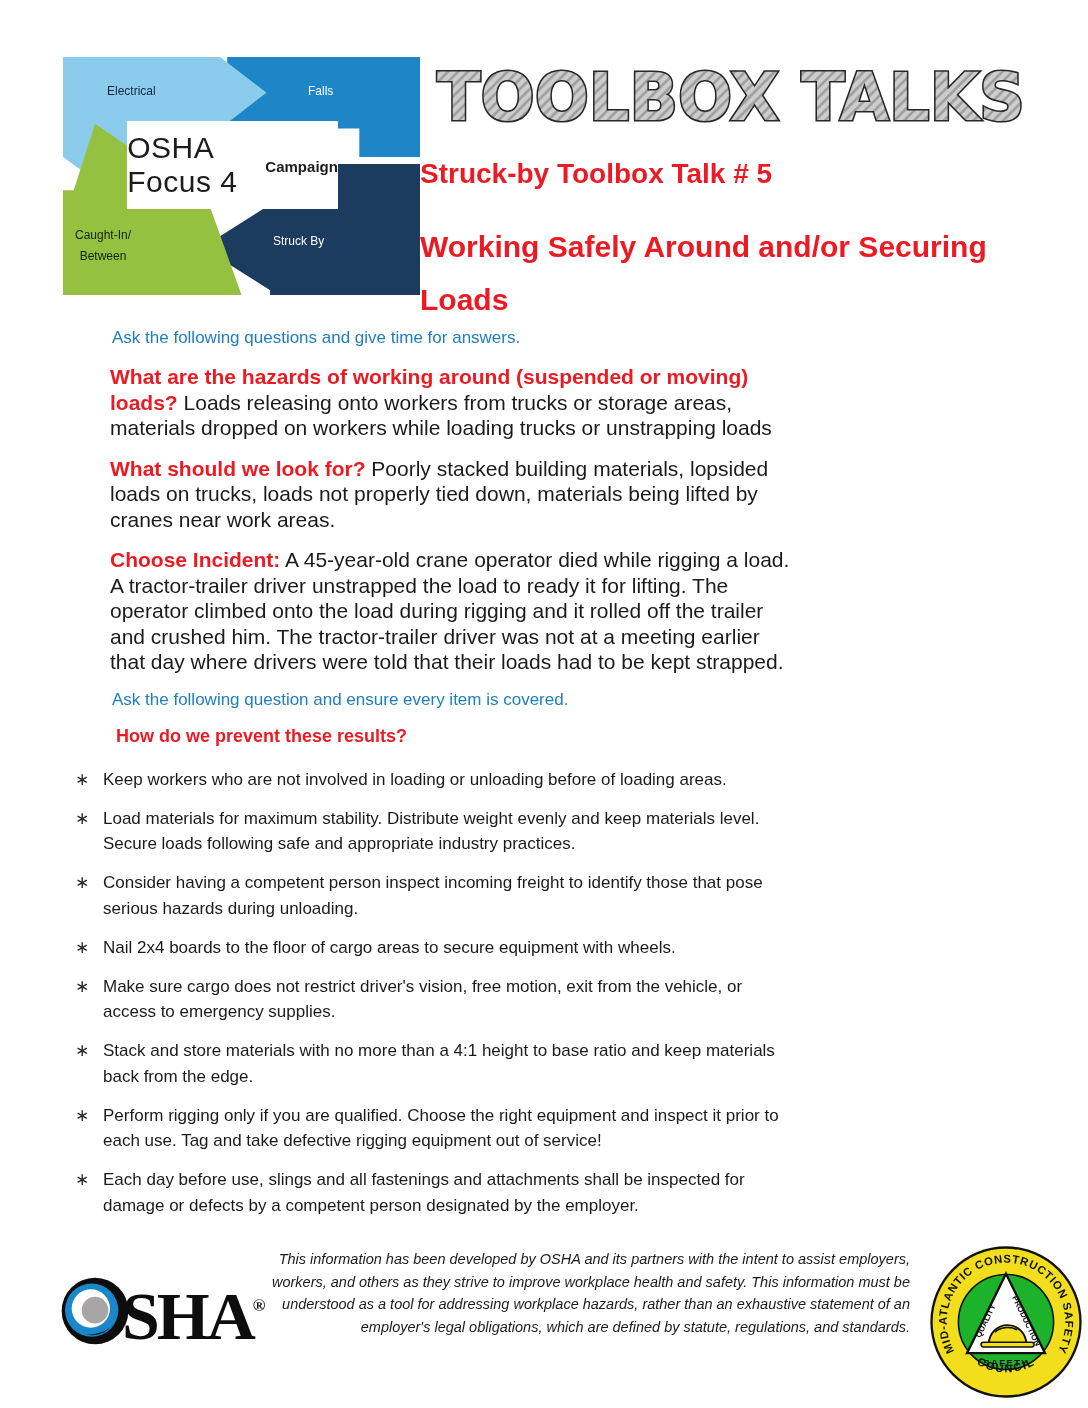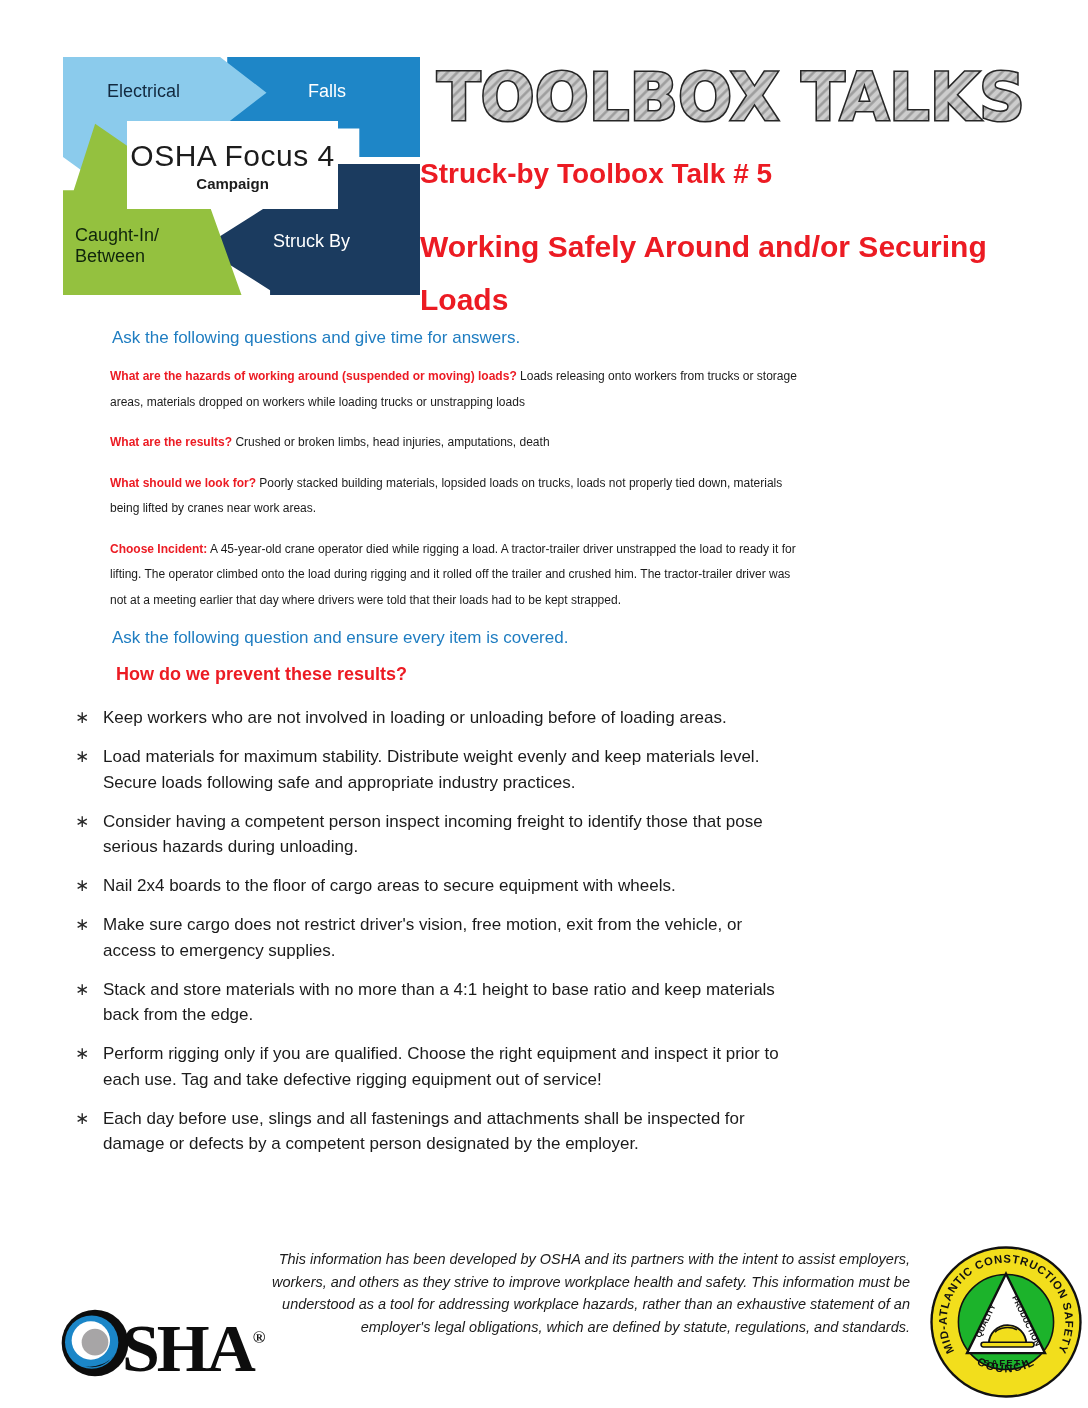--- a/index.html
+++ b/index.html
@@ -8,49 +8,49 @@
     margin:0 auto;overflow:hidden;
     font-family:"Liberation Sans","DejaVu Sans",sans-serif;color:#1b1b1b;
   }
   
   .focus4{position:absolute;left:63px;top:57px;width:357px;height:238px;}
   .arr{position:absolute;inset:0;}
   .arr-lb{background:#8BCBEC;clip-path:polygon(0% 0%,44% 0%,57% 15%,44% 30%,30% 30%,30% 55%,12% 55%,0% 42%);z-index:2;}
   .arr-bl{background:#1E86C7;clip-path:polygon(46% 0%,100% 0%,100% 42%,83% 42%,83% 30%,46% 30%);z-index:1;}
   .arr-nv{background:#1B3B5F;clip-path:polygon(58% 62%,58% 45%,100% 45%,100% 100%,58% 100%,58% 98%,39% 80%);z-index:3;}
   .arr-gr{background:#94C13F;clip-path:polygon(9% 28%,36% 56%,40% 58%,50% 100%,0% 100%,0% 56%,3% 56%);z-index:4;}
-  .f4lbl{position:absolute;z-index:6;font-size:18px;line-height:21px;}
+  .f4lbl{position:absolute;z-index:6;font-size:12px;line-height:21px;text-align:center;}
   .lbl-electrical{left:44px;top:24px;color:#12293f;}
   .lbl-falls{left:245px;top:24px;color:#ffffff;}
   .lbl-caught{left:12px;top:168px;color:#10250c;}
   .lbl-struck{left:210px;top:174px;color:#ffffff;}
   .f4center{
     position:absolute;z-index:5;left:18%;top:27%;width:59%;height:37%;
-    background:#ffffff;display:flex;flex-direction:column;align-items:center;justify-content:center;text-align:right;
+    background:#ffffff;display:flex;flex-direction:row;align-items:center;justify-content:center;
   }
   .f4title{font-size:30px;color:#1c1c1c;letter-spacing:0.5px;}
   .f4sub{font-size:15px;font-weight:bold;color:#1c1c1c;margin-top:2px;}
   
   .brand-svg{position:absolute;left:432px;top:56px;z-index:2;}
   .head-col{position:absolute;left:420px;top:158px;width:592px;}
   .talk-number{font-size:28px;font-weight:bold;margin:0 0 30px 0;}
   .main-title{font-size:30px;font-weight:bold;line-height:53px;margin:0;}
   .red{color:#EC1B23;}
   
   .content{position:absolute;left:0;top:328px;width:892px;}
   .intro{color:#1F7DC1;font-weight:500;font-size:17px;margin:0 95px 16px 112px;}
-  .para{font-size:12px;line-height:25.5px;margin:0 95px 15px 110px;text-align:left;}
+  .para{font-size:21px;line-height:25.5px;margin:0 95px 15px 110px;text-align:left;}
   .q{color:#EC1B23;font-weight:bold;}
   .prevent{color:#EC1B23;font-weight:bold;font-size:18px;margin:4px 0 20px 116px;}
   .bullet{display:flex;font-size:17px;line-height:25.5px;margin:0 95px 13.5px 75px;}
   .bm{width:28px;flex:0 0 28px;color:#2a2a2a;}
   .bt{flex:1;}
   
   .footer{position:absolute;left:0;top:1240px;width:1088px;height:168px;}
-  .osha-logo{position:absolute;left:60px;top:36px;display:flex;align-items:flex-start;margin-top:32px;}
+  .osha-logo{position:absolute;left:60px;top:36px;display:flex;align-items:flex-start;}
   .osha-word{font-family:"Liberation Serif","DejaVu Serif",serif;font-weight:bold;font-size:68px;
     color:#0d0d0d;letter-spacing:-3px;line-height:60px;margin-left:-8px;}
   .osha-reg{font-size:17px;vertical-align:28px;letter-spacing:0;font-weight:bold;}
   .disclaimer{
     position:absolute;left:238px;top:8px;width:672px;text-align:right;
     font-style:italic;font-size:14.5px;line-height:22.5px;color:#1b1b1b;
   }
   .seal{position:absolute;left:928px;top:2px;}
 </style>
 </head>
@@ -93,24 +93,20 @@
   </div>
 
   <div class="content">
     <p class="intro">Ask the following questions and give time for answers.</p>
 
     <p class="para">
       <span class="q">What are the hazards of working around (suspended or moving) loads?</span>
       <span>Loads releasing onto workers from trucks or storage areas, materials dropped on workers while loading trucks or unstrapping loads</span>
     </p>
 
-    <p class="para">
-      <span class="q">What are the results?</span>
-      <span>Crushed or broken limbs, head injuries, amputations, death</span>
-    </p>
 
     <p class="para">
       <span class="q">What should we look for?</span>
       <span>Poorly stacked building materials, lopsided loads on trucks, loads not properly tied down, materials being lifted by cranes near work areas.</span>
     </p>
 
     <p class="para">
       <span class="q">Choose Incident:</span>
       <span>A 45-year-old crane operator died while rigging a load. A tractor-trailer driver unstrapped the load to ready it for lifting. The operator climbed onto the load during rigging and it rolled off the trailer and crushed him. The tractor-trailer driver was not at a meeting earlier that day where drivers were told that their loads had to be kept strapped.</span>
     </p>

